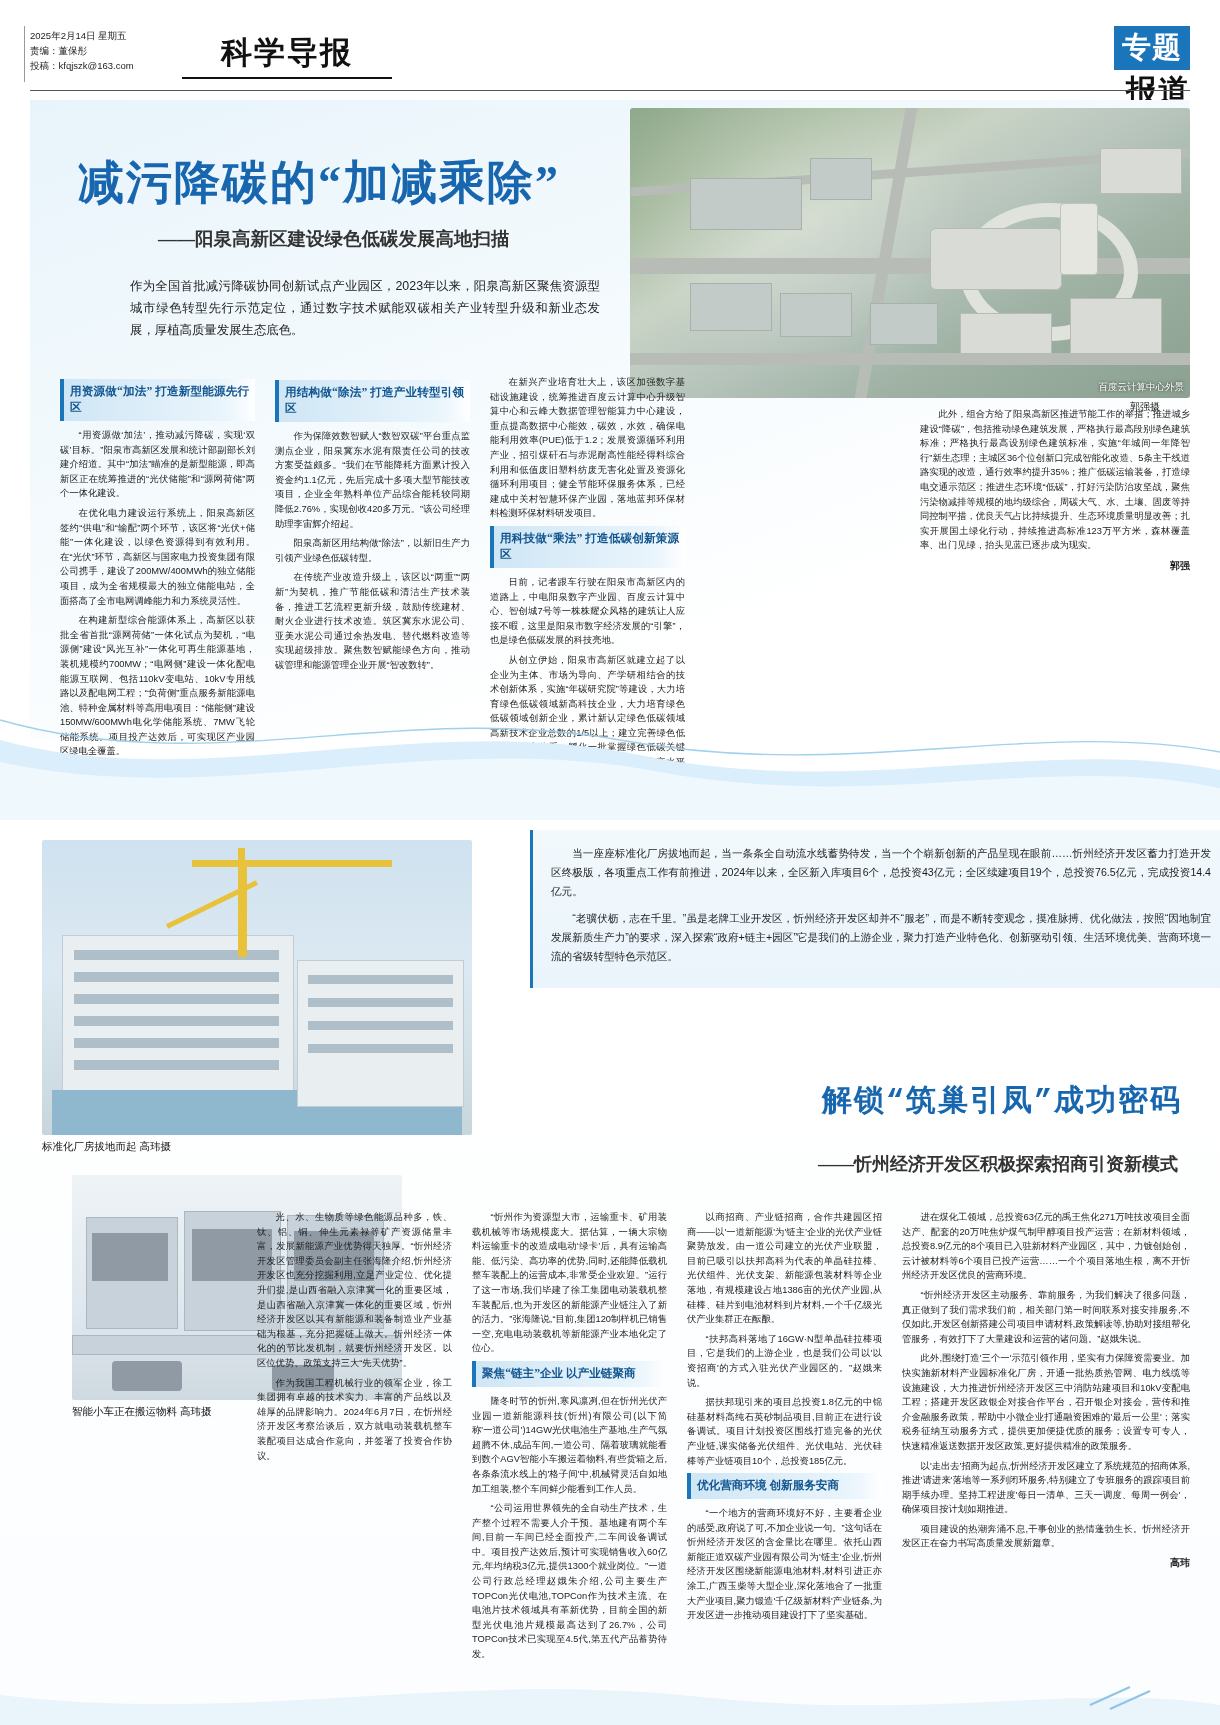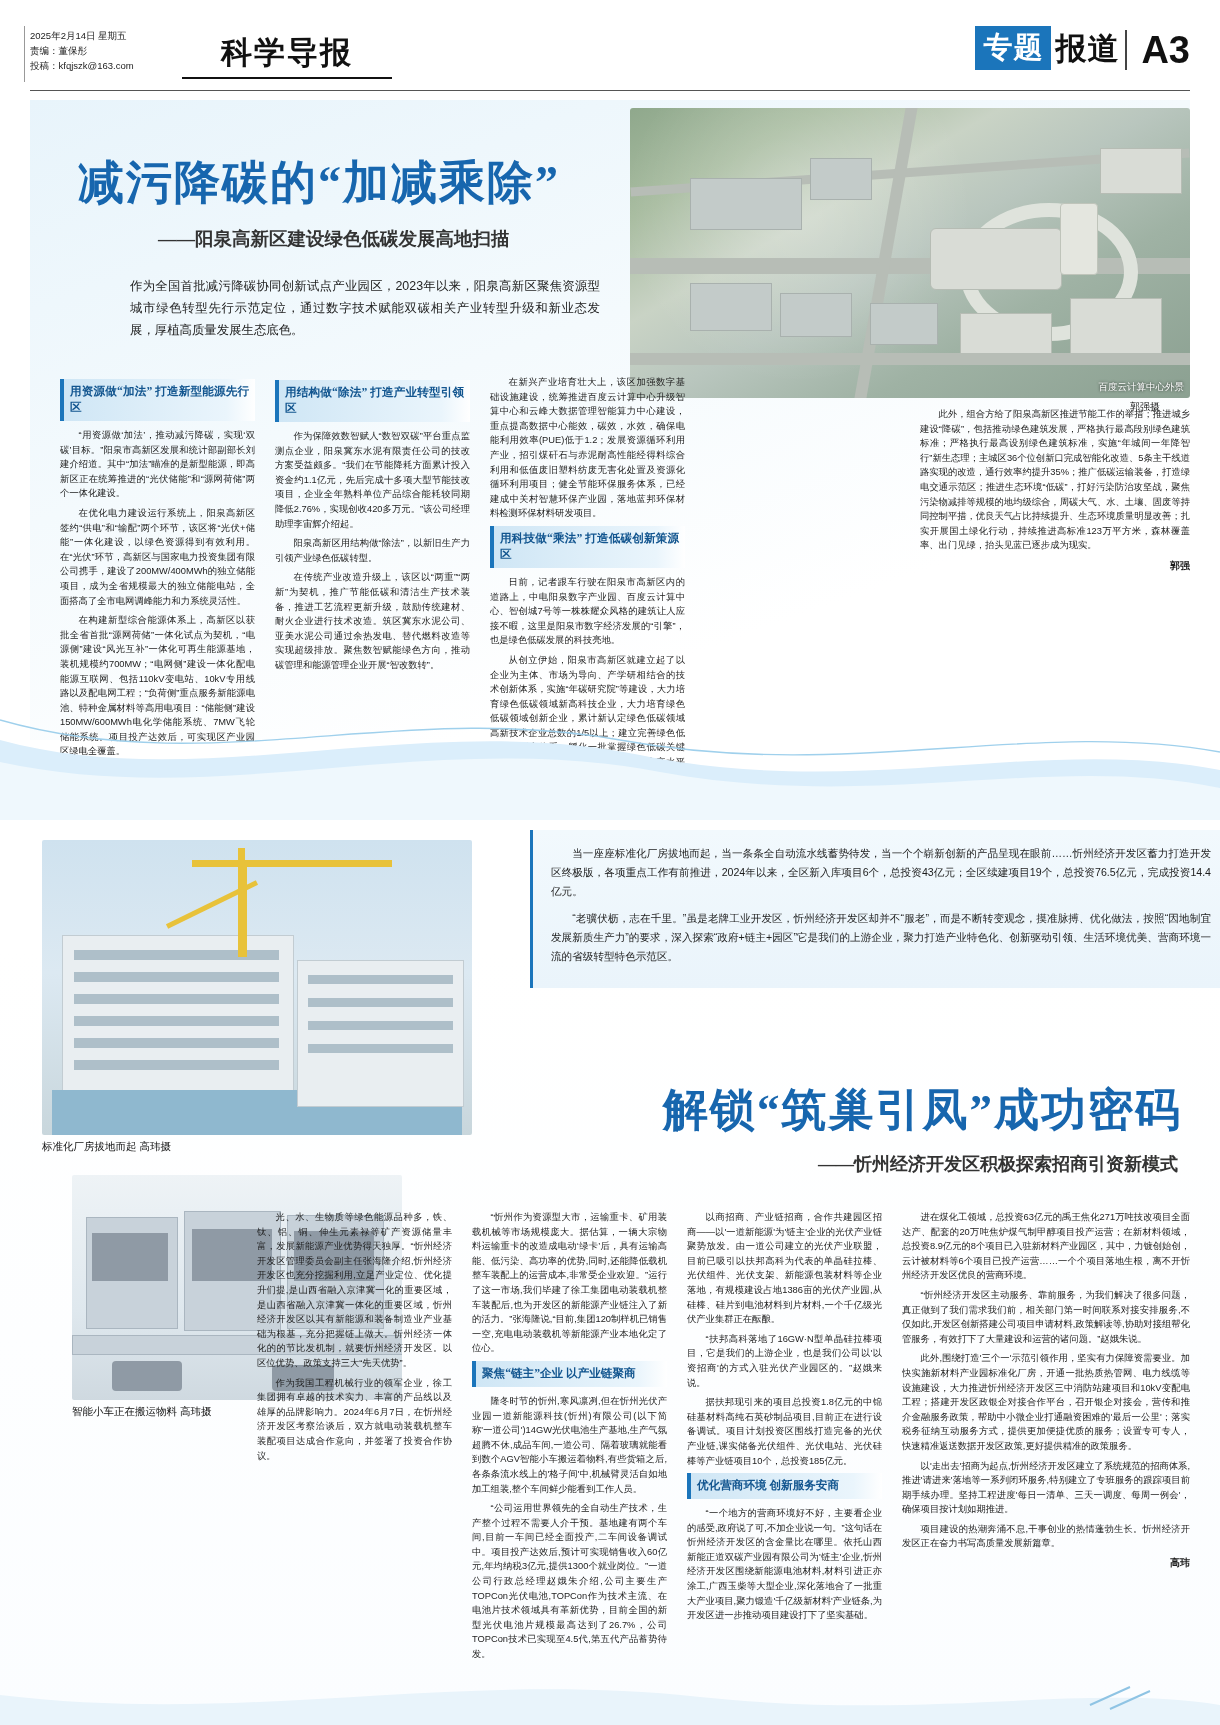--- a/index.html
+++ b/index.html
@@ -16,21 +16,21 @@
     background:linear-gradient(180deg,#ffffff 0%,#ffffff 55%,#fbfdff 100%);
   }
   
   .masthead{position:absolute;left:30px;top:26px;width:1160px;height:66px;}
   .mast-meta{position:absolute;left:0;top:2px;width:120px;font-size:9.5px;line-height:15px;color:#222;font-family:"Liberation Sans",sans-serif;}
   .mast-meta div{white-space:nowrap;}
   .mast-rule-v{position:absolute;left:-6px;top:0;width:1px;height:56px;background:#999;}
   .mast-logo{position:absolute;left:142px;top:6px;width:230px;text-align:center;}
   .mast-logo .cn{font-size:31px;font-weight:bold;letter-spacing:2px;color:#111;font-family:"Liberation Serif",serif;text-align:center;}
   .mast-logo .rule{margin-top:3px;height:2px;background:#111;width:210px;margin-left:auto;margin-right:auto;}
-  .mast-right{position:absolute;right:0;top:0;display:flex;align-items:flex-end;}
+  .mast-right{position:absolute;right:0;top:0;display:flex;align-items:flex-end;flex-direction:column;}
   .tag-blue{background:#1b75bb;color:#fff;font-size:29px;font-weight:bold;padding:2px 8px;letter-spacing:1px;font-family:"Liberation Serif",serif;}
   .tag-dark{color:#111;font-size:31px;font-weight:bold;letter-spacing:1px;margin-left:4px;font-family:"Liberation Serif",serif;}
   .pagenum{color:#111;font-size:38px;font-weight:bold;margin-left:6px;padding-left:14px;border-left:2px solid #444;line-height:40px;font-family:"Liberation Sans",sans-serif;}
   .mast-rule-h{position:absolute;left:0;top:64px;width:1160px;height:1px;background:#555;}
 
   
   .art1{position:absolute;left:30px;top:100px;width:1160px;height:640px;}
   .art1-bg{position:absolute;left:0;top:0;width:1160px;height:640px;
     background:linear-gradient(160deg,#e8f4fb 0%,#f4fafd 40%,#ffffff 75%);}
   .art1-photo{
@@ -75,21 +75,21 @@
   .caption1{position:absolute;left:12px;top:300px;}
   .art2-photo2{position:absolute;left:42px;top:335px;width:330px;height:225px;border-radius:2px;overflow:hidden;
     background:linear-gradient(180deg,#eef3f6 0%,#dfe8ee 60%,#cfd9e0 100%);}
   .mach{position:absolute;background:#c8d2da;border:1px solid #aab6c0;}
   .mach-d{position:absolute;background:#8f9aa5;}
   .caption2{position:absolute;left:42px;top:565px;}
 
   .quotebox{position:absolute;left:500px;top:-10px;width:660px;padding:14px 18px;background:linear-gradient(180deg,#f2f9fd,#eaf4fb);
     border-left:3px solid #1b75bb;font-size:10.6px;line-height:19px;color:#1c1c1c;text-align:justify;font-family:"Liberation Sans",sans-serif;}
   .quotebox p{margin:0 0 8px 0;text-indent:2em;}
-  .headline2{position:absolute;right:8px;top:240px;width:720px;text-align:right;font-size:45px;font-weight:bold;color:#1766ae;letter-spacing:2px;font-family:Liberation Serif, serif;}
+  .headline2{position:absolute;right:8px;top:240px;width:720px;text-align:right;font-size:30px;font-weight:bold;color:#1766ae;letter-spacing:2px;font-family:Liberation Mono, monospace;}
   .subhead2{position:absolute;right:12px;top:312px;width:720px;text-align:right;font-size:18px;font-weight:bold;color:#333;font-family:"Liberation Serif",serif;}
 
   .cols2{position:absolute;left:0;top:370px;width:1160px;}
   .c2{position:absolute;width:195px;font-size:9.3px;line-height:14.6px;text-align:justify;color:#1c1c1c;font-family:"Liberation Sans",sans-serif;}
   .c2 p{margin:0 0 5px 0;text-indent:2em;}
   .footwave{position:absolute;left:0;bottom:0;width:1220px;height:60px;}
 </style>
 </head>
 <body>
 

